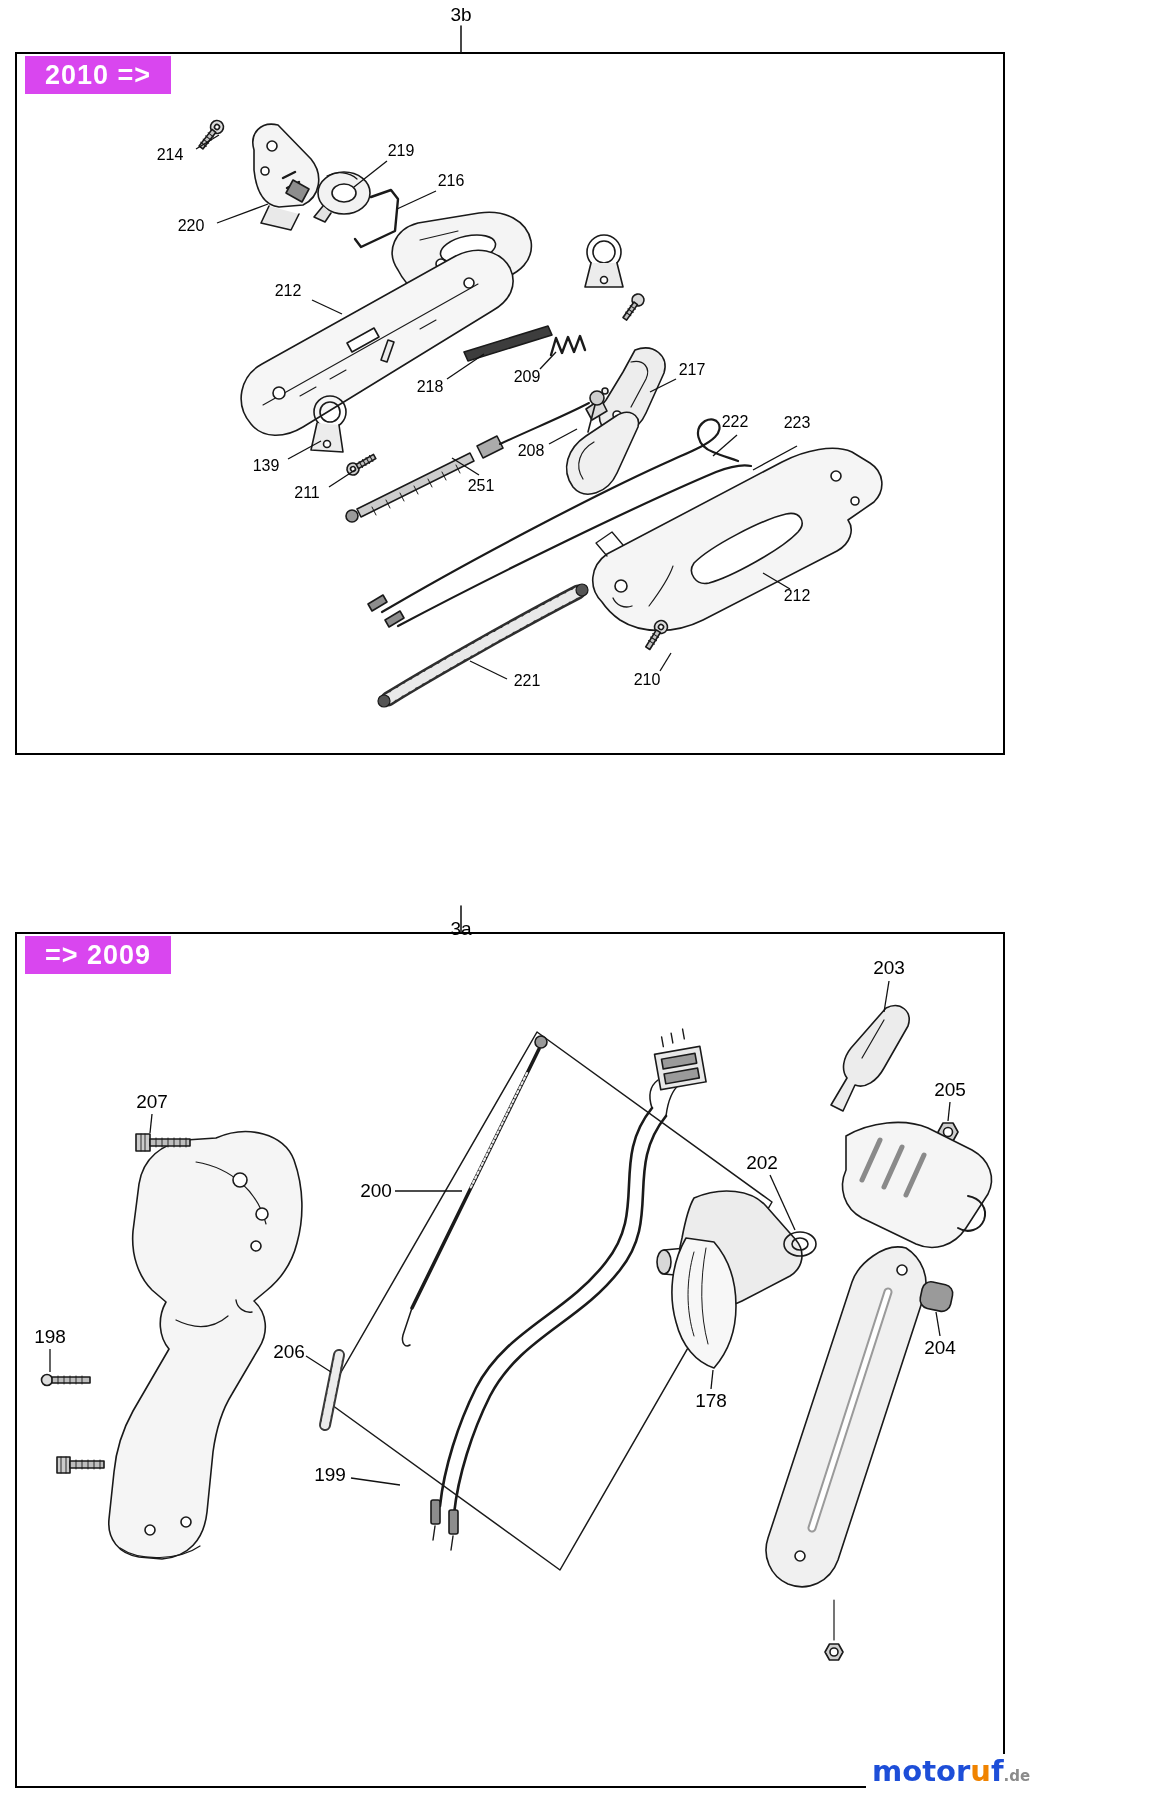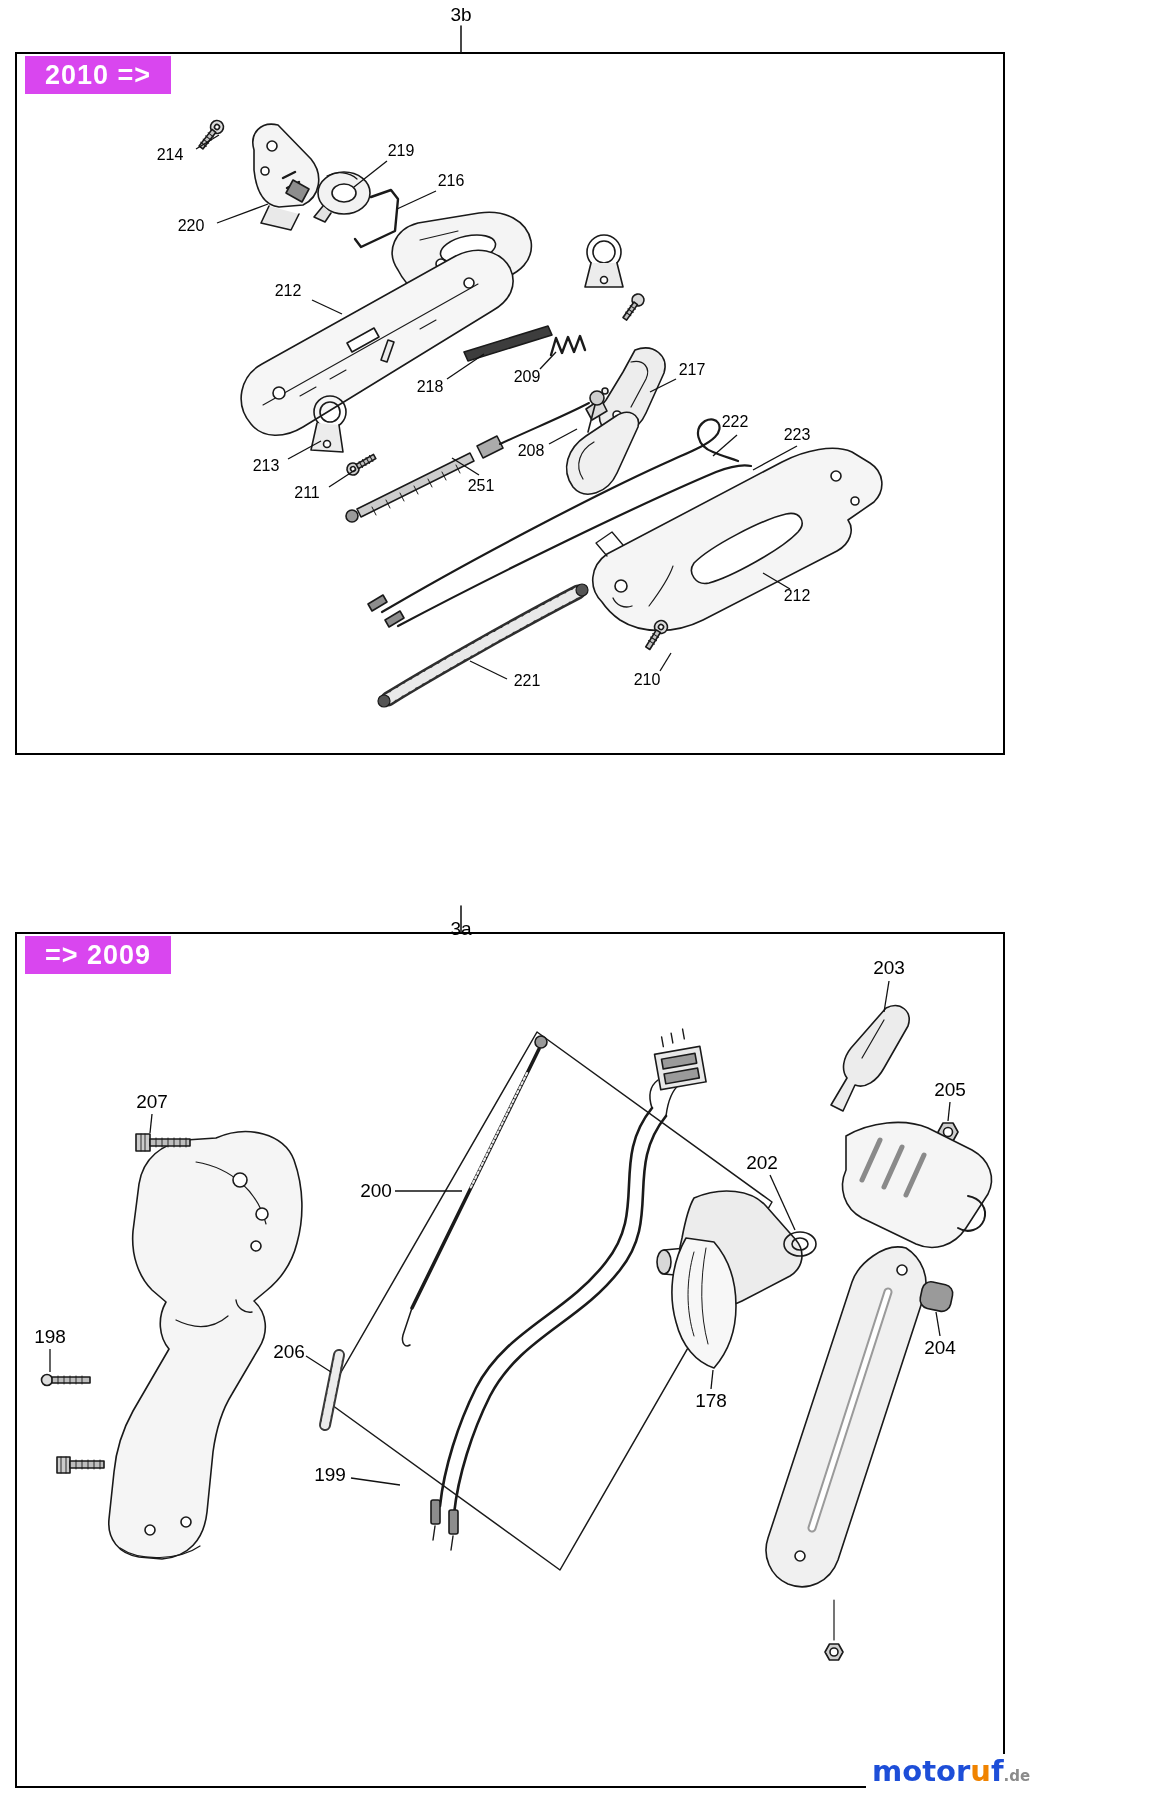--- a/index.html
+++ b/index.html
@@ -326,22 +326,22 @@
 <div class="callout" style="left:170px;top:155px">214</div>
 <div class="callout" style="left:401px;top:151px">219</div>
 <div class="callout" style="left:451px;top:181px">216</div>
 <div class="callout" style="left:191px;top:226px">220</div>
 <div class="callout" style="left:288px;top:291px">212</div>
 <div class="callout" style="left:430px;top:387px">218</div>
 <div class="callout" style="left:527px;top:377px">209</div>
 <div class="callout" style="left:692px;top:370px">217</div>
 <div class="callout" style="left:531px;top:451px">208</div>
 <div class="callout" style="left:735px;top:422px">222</div>
-<div class="callout" style="left:797px;top:435px">223</div>
-<div class="callout" style="left:266px;top:466px">213</div>
+<div class="callout" style="left:797px;top:423px">223</div>
+<div class="callout" style="left:266px;top:466px">139</div>
 <div class="callout" style="left:307px;top:493px">211</div>
 <div class="callout" style="left:481px;top:486px">251</div>
 <div class="callout" style="left:797px;top:596px">212</div>
 <div class="callout" style="left:527px;top:681px">221</div>
 <div class="callout" style="left:647px;top:680px">210</div>
 
 <div class="callout sm" style="left:889px;top:968px">203</div>
 <div class="callout sm" style="left:950px;top:1090px">205</div>
 <div class="callout sm" style="left:152px;top:1102px">207</div>
 <div class="callout sm" style="left:762px;top:1163px">202</div>

